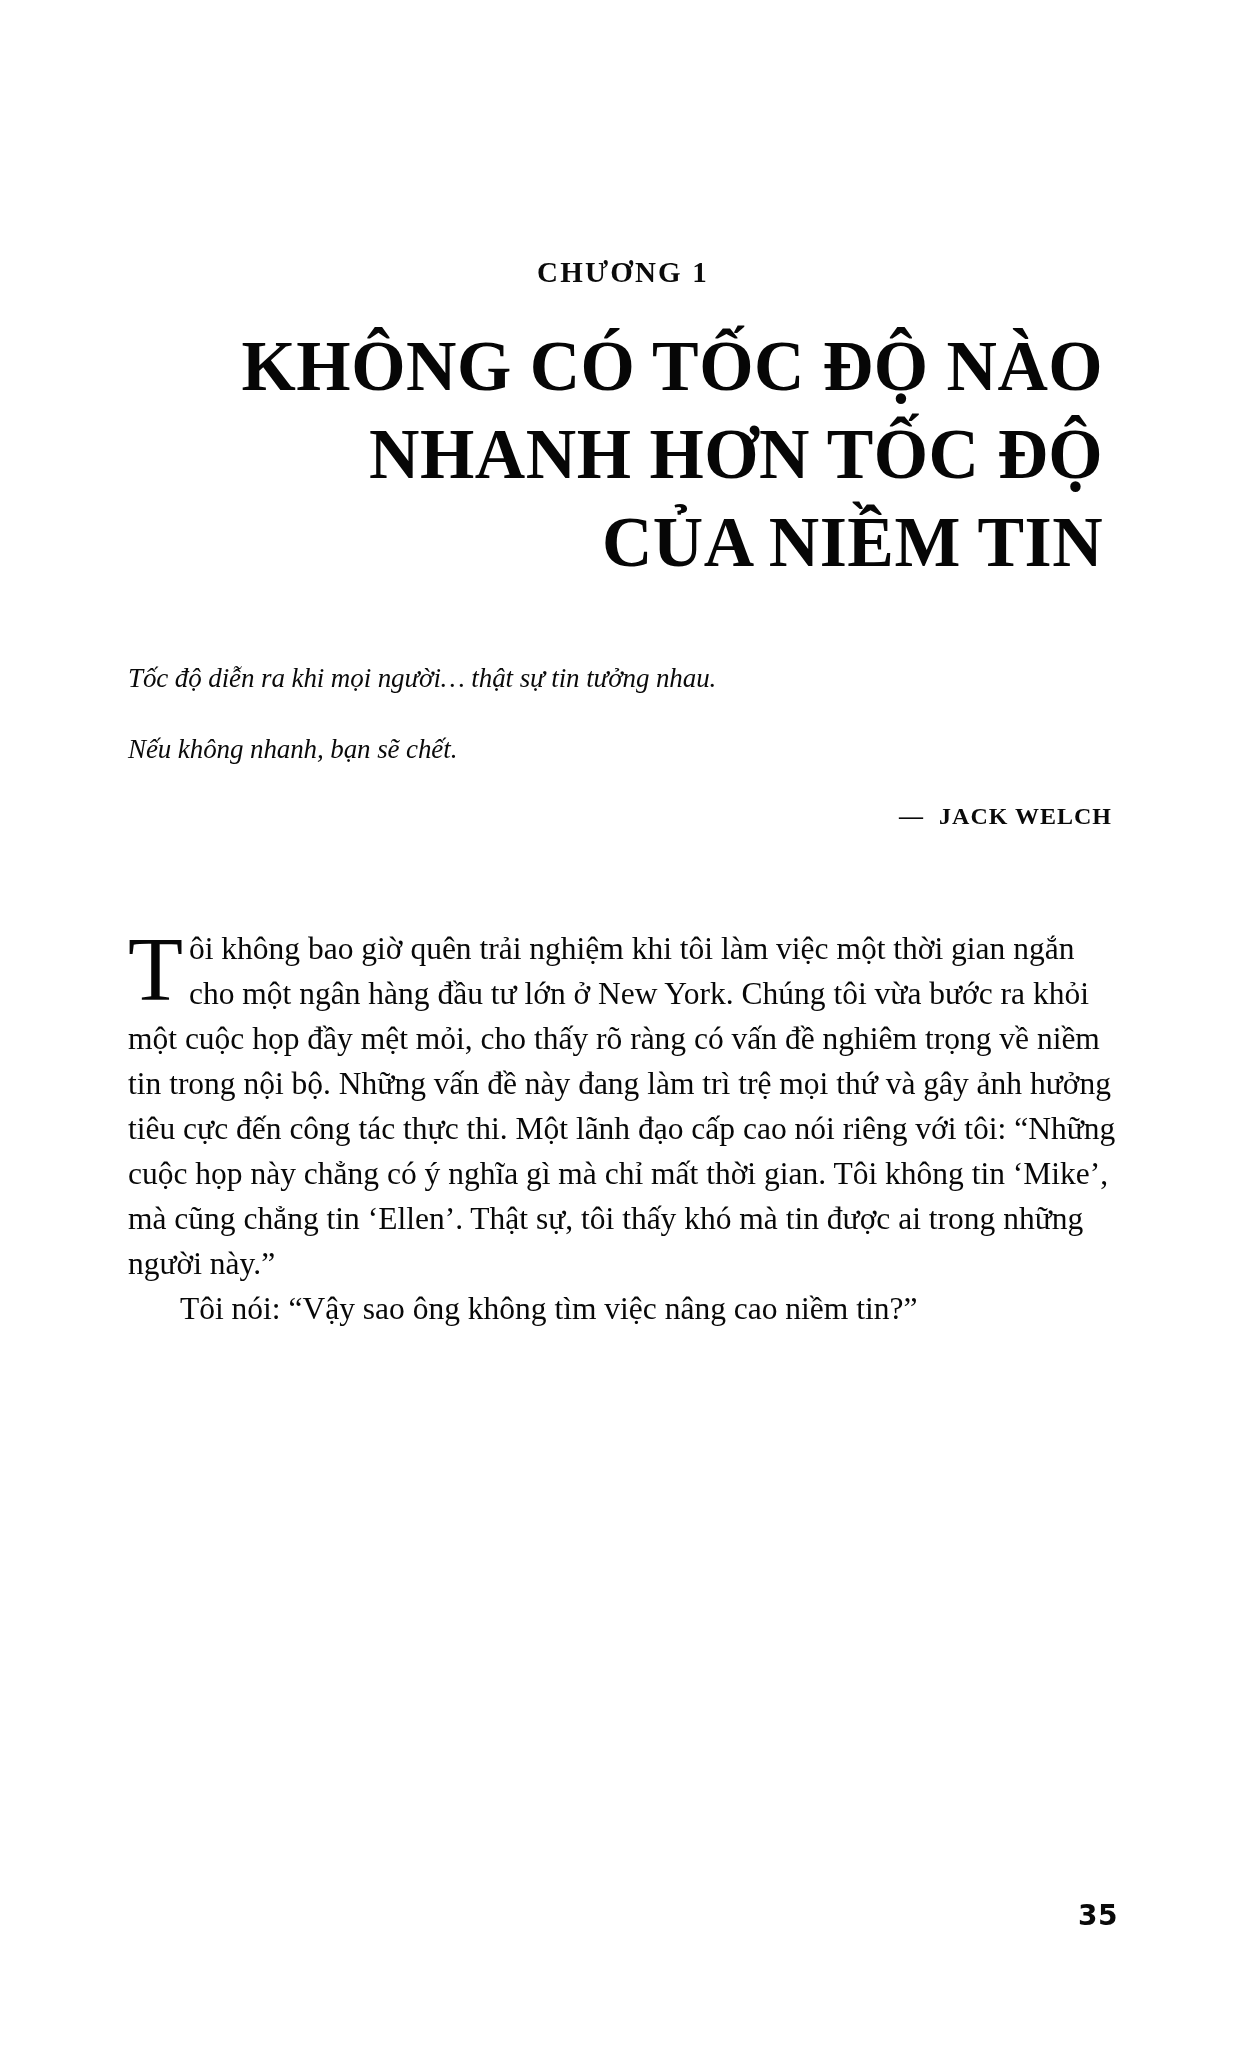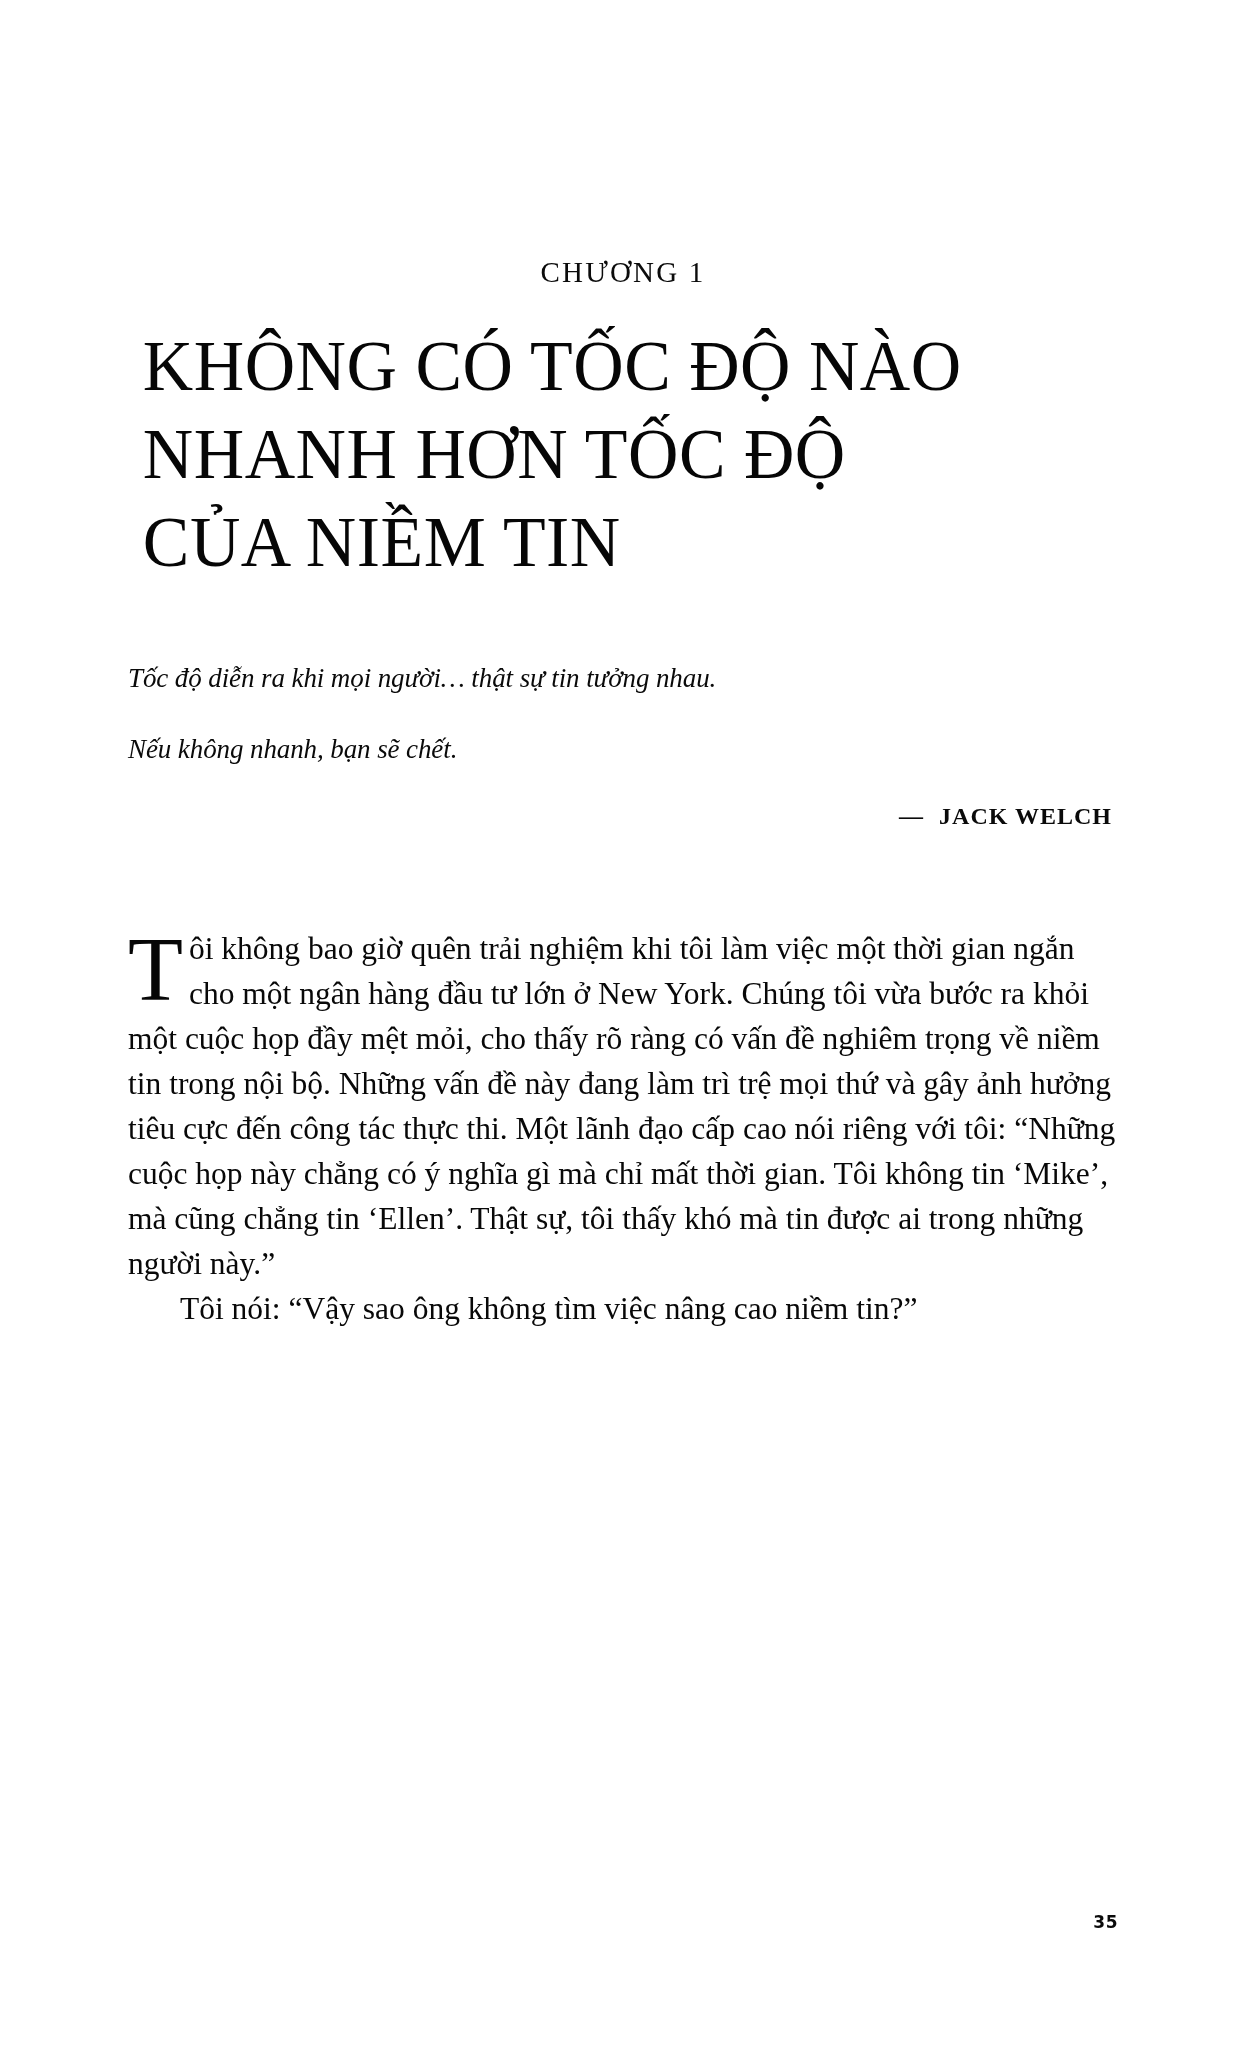--- a/index.html
+++ b/index.html
@@ -21,33 +21,33 @@
     top: 0;
     width: 990px;
   }
 
   
   .chapter-label {
     margin-top: 258px;
     text-align: center;
     font-family: "Liberation Serif", "DejaVu Serif", serif;
     font-size: 29px;
-    font-weight: 400;
+    font-weight: 700;
     letter-spacing: 2.2px;
     color: #0b0b0b;
     line-height: 1;
   }
 
   
   .chapter-title {
     margin-top: 36px;
-    text-align: left;
+    text-align: right;
     font-family: "Liberation Serif", "DejaVu Serif", serif;
     color: #060606;
-    font-weight: 400;
+    font-weight: 700;
     font-size: 72px;
     line-height: 1.22;
     letter-spacing: 0.5px;
   }
   .chapter-title .tline {
     display: block;
     white-space: nowrap;
     transform: scaleX(0.97);
   }
 
@@ -114,21 +114,21 @@
     margin-top: 2px;
     color: #060606;
   }
 
   
   .folio {
     position: absolute;
     right: 129px;
     bottom: 116px;
     font-family: "DejaVu Sans", "Liberation Sans", sans-serif;
-    font-size: 17px;
+    font-size: 28px;
     font-weight: bold;
     color: #0a0a0a;
     letter-spacing: 0.5px;
   }
 </style>
 </head>
 <body>
 
 <div class="page">
   <div class="content">

